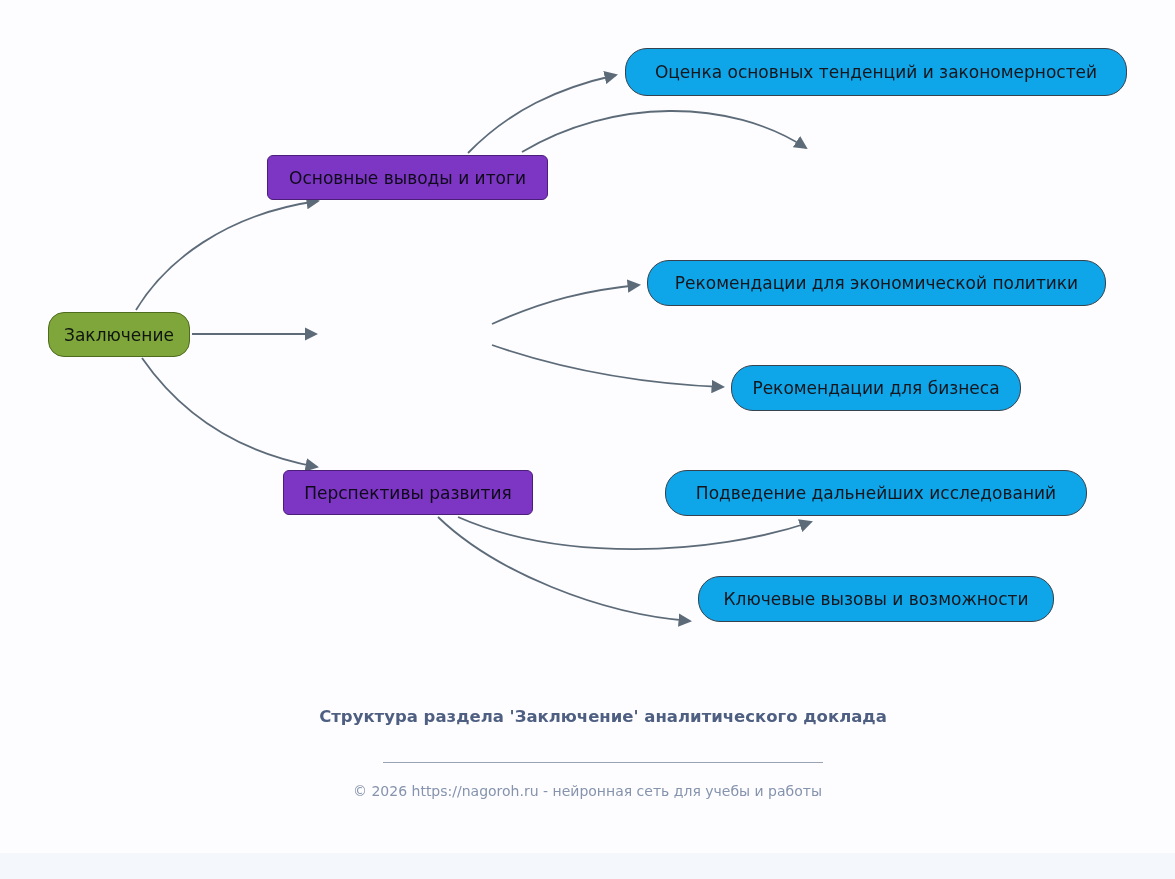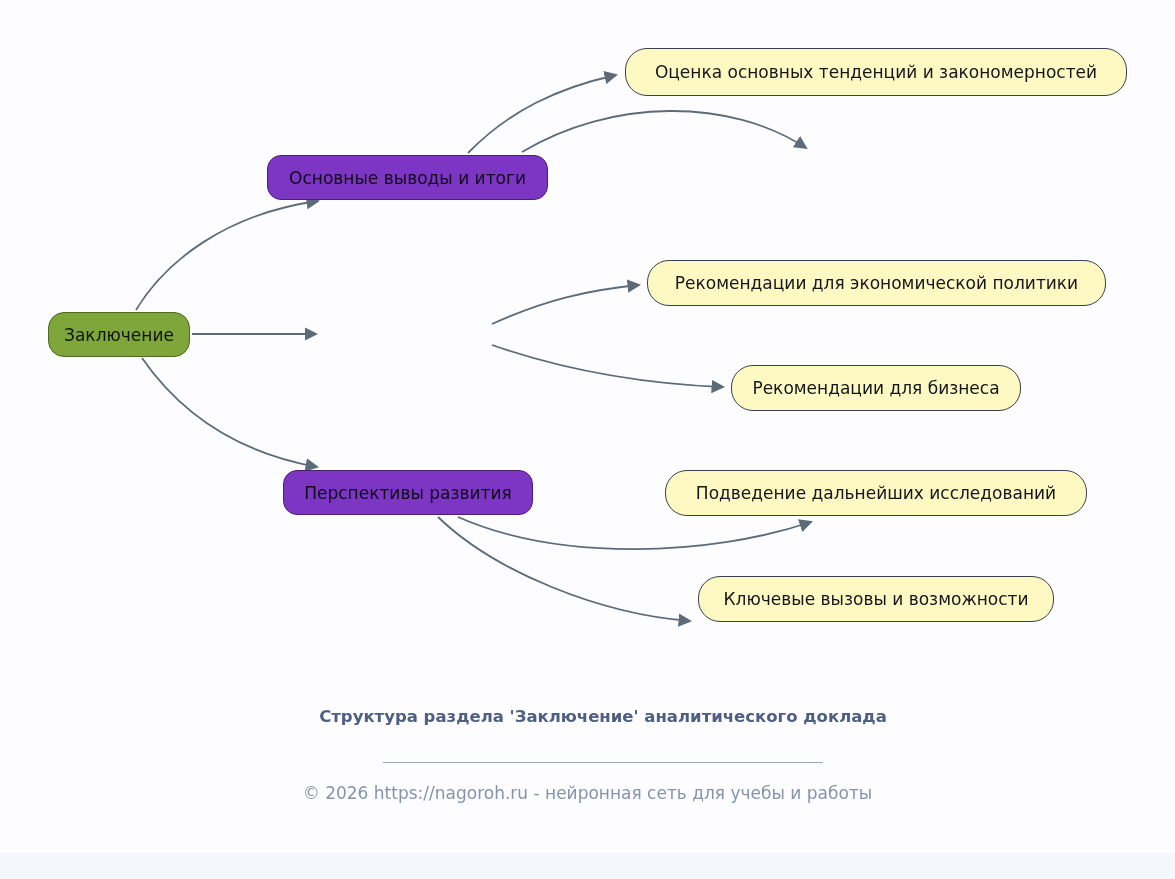--- a/index.html
+++ b/index.html
@@ -35,25 +35,25 @@
   }
   .node.root {
     background: #7ea63a;
     border: 1.5px solid #4f6b1e;
     border-radius: 16px;
     color: #101510;
   }
   .node.branch {
     background: #7d35c3;
     border: 1.5px solid #4b1e79;
-    border-radius: 14px;
+    border-radius: 6px;
     color: #0e0a1a;
   }
   .node.leaf {
-    background: #fef9c3;
+    background: #0ea5e9;
     border: 1.6px solid #36424d;
     border-radius: 22px;
     color: #14161c;
   }
   .caption-title {
     position: absolute;
     left: 308px;
     top: 706px;
     width: 590px;
     text-align: center;
@@ -68,21 +68,21 @@
     top: 762px;
     width: 440px;
     border-top: 1px solid #9aa3b5;
   }
   .caption-copyright {
     position: absolute;
     left: 0;
     top: 783px;
     width: 1175px;
     text-align: center;
-    font-size: 17px;
+    font-size: 14px;
     color: #8593ad;
   }
   .bottom-strip {
     position: absolute;
     left: 0;
     bottom: 0;
     width: 1175px;
     height: 26px;
     background: #f4f7fb;
   }

